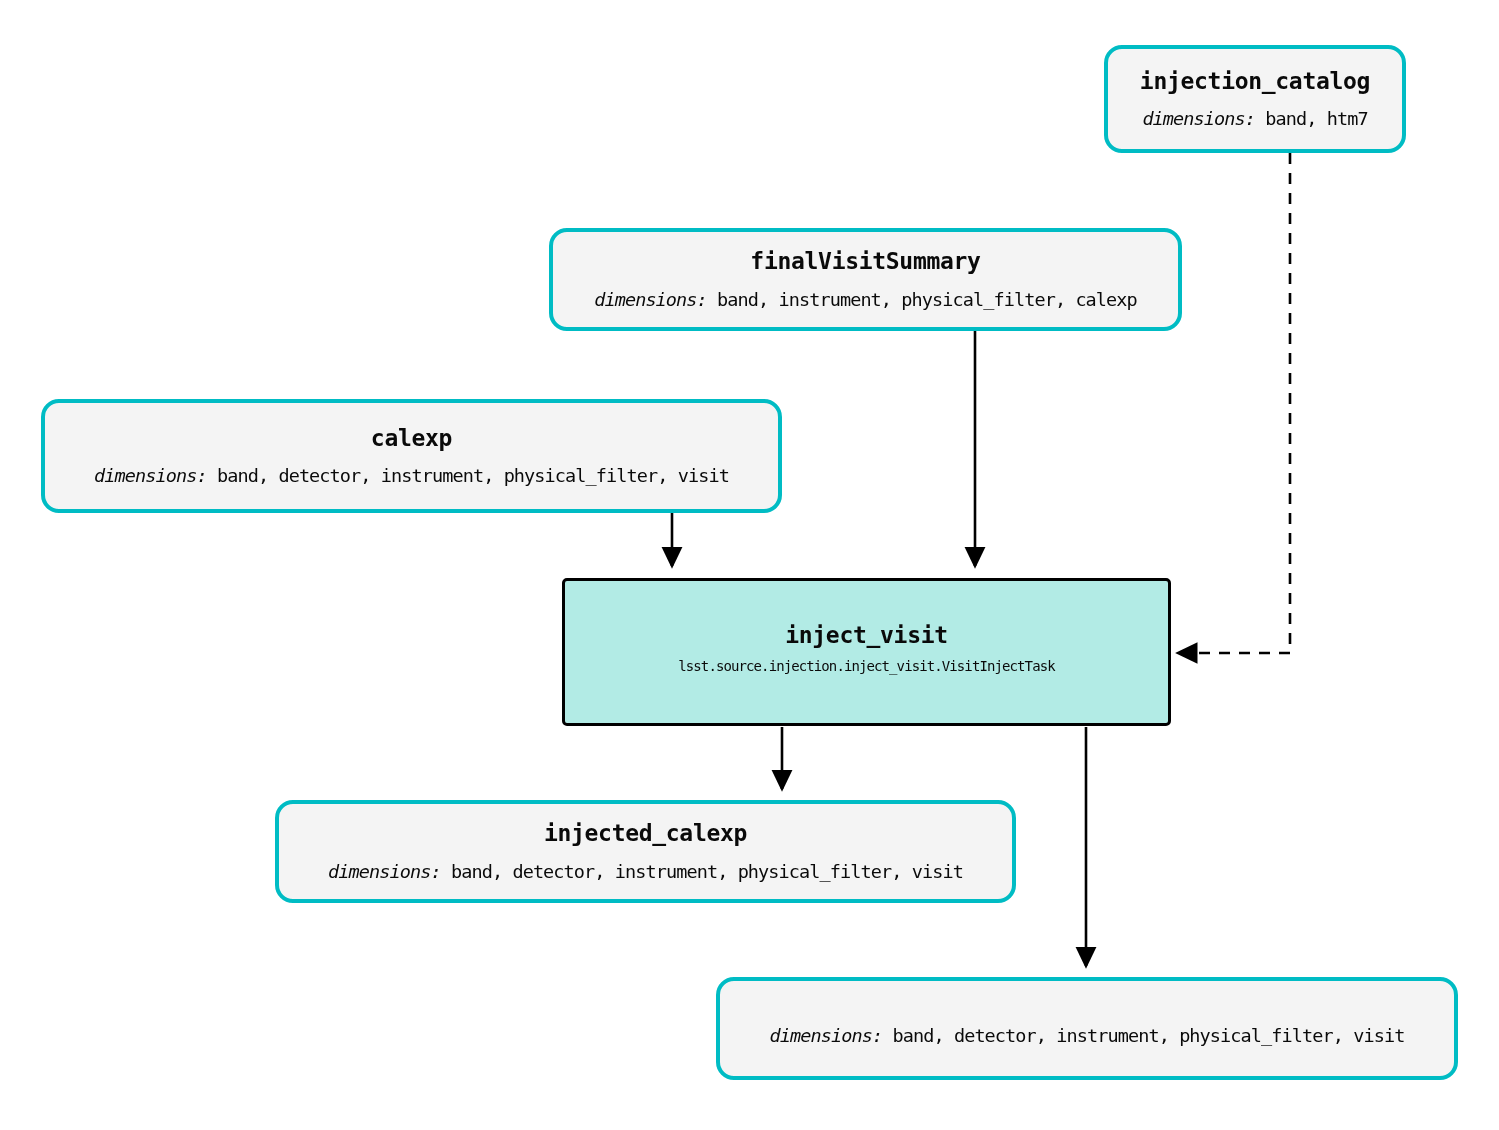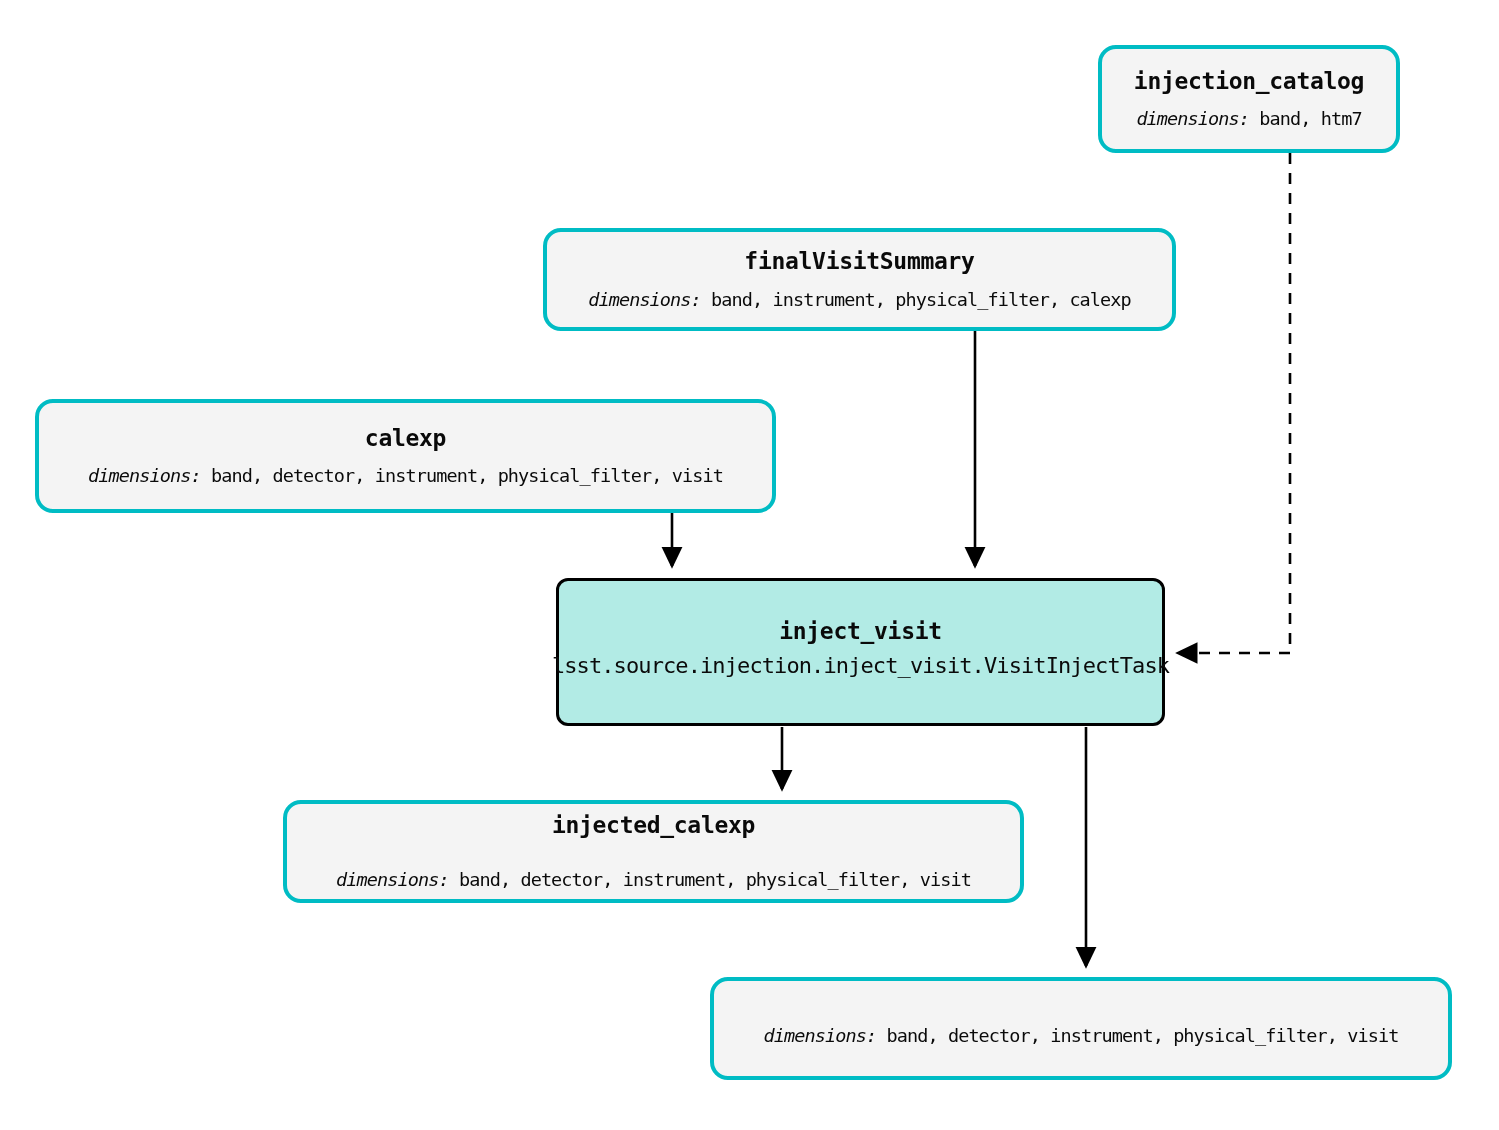--- a/index.html
+++ b/index.html
@@ -23,44 +23,45 @@
     height: 1130px;
     pointer-events: none;
   }
   .node {
     position: absolute;
     box-sizing: border-box;
     display: flex;
     flex-direction: column;
     align-items: center;
     justify-content: center;
+    margin-left: 6px;
   }
   .node.dataset {
     background: #f4f4f4;
     border: 4px solid #00bcc4;
     border-radius: 18px;
   }
   .node.task {
     background: #b2ebe5;
     border: 3px solid #000000;
-    border-radius: 12px;
+    border-radius: 5px;
   }
   .node-title {
     font-family: "DejaVu Sans Mono", monospace;
     font-weight: bold;
     font-size: 23px;
     color: #0a0a0a;
     letter-spacing: -0.3px;
     line-height: 1.1;
     white-space: nowrap;
   }
   .node-sub {
     font-family: "DejaVu Sans Mono", monospace;
     font-weight: normal;
-    font-size: 22px;
+    font-size: 14px;
     color: #0a0a0a;
     letter-spacing: -0.9px;
     line-height: 1.15;
     white-space: nowrap;
   }
   .node-dims {
     font-family: "DejaVu Sans Mono", monospace;
     font-size: 18.5px;
     color: #0a0a0a;
     letter-spacing: -0.9px;
@@ -122,21 +123,21 @@
     <div class="node-dims"><span class="dims-label">dimensions:</span><span class="dims-value"> band, detector, instrument, physical_filter, visit</span></div>
   </div>
 
   <div class="node task" style="left:556px; top:578px; width:609px; height:148px;">
     <div class="node-title">inject_visit</div>
     <div class="gap-title-sub"></div>
     <div class="node-sub">lsst.source.injection.inject_visit.VisitInjectTask</div>
     <div class="gap-sub-dims"></div>
   </div>
 
-  <div class="node dataset" style="left:283px; top:800px; width:741px; height:103px;gap:8px;">
+  <div class="node dataset" style="left:269px; top:800px; width:741px; height:103px;">
     <div class="node-title">injected_calexp</div>
     <div class="gap-title-dims"></div>
     <div class="node-dims"><span class="dims-label">dimensions:</span><span class="dims-value"> band, detector, instrument, physical_filter, visit</span></div>
   </div>
 
   <div class="node dataset" style="left:710px; top:977px; width:742px; height:103px;">
     <div class="gap-title-dims"></div>
     <div class="node-dims"><span class="dims-label">dimensions:</span><span class="dims-value"> band, detector, instrument, physical_filter, visit</span></div>
   </div>
 

